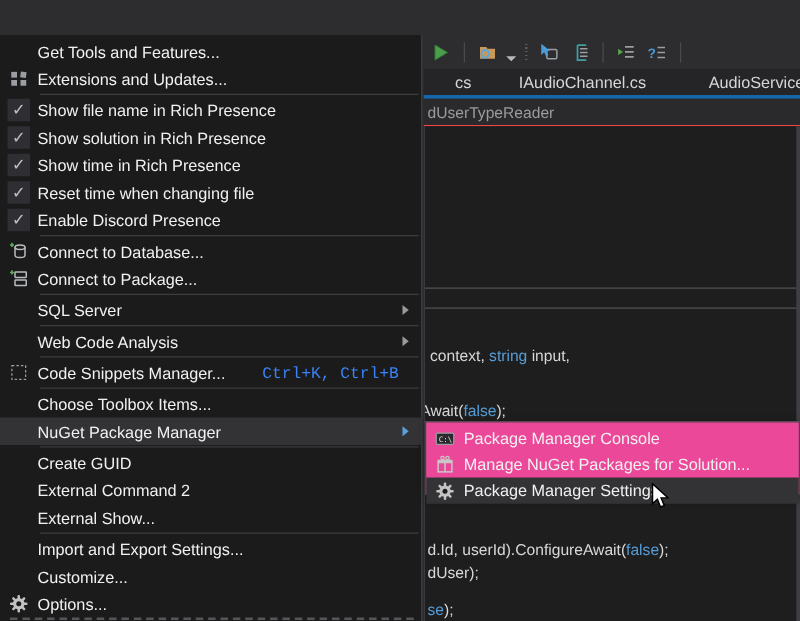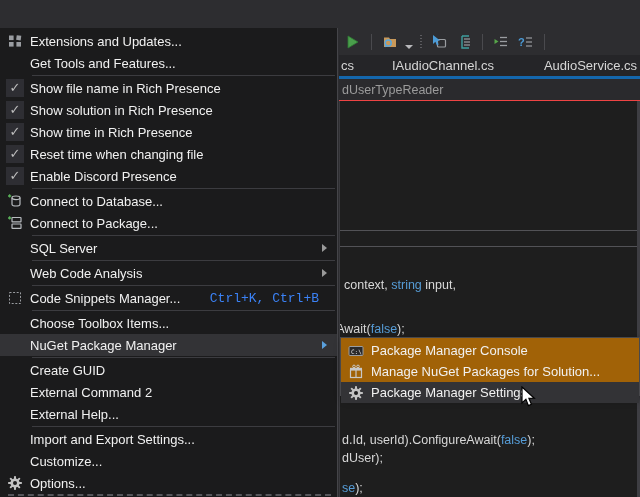--- a/index.html
+++ b/index.html
@@ -17,21 +17,21 @@
   .tbtn{display:flex;align-items:center;justify-content:center;width:20px;height:22px;flex:0 0 auto;}
   .runcfg{display:flex;align-items:center;gap:6px;padding:0 2px;height:22px;}
   .caret{width:0;height:0;border-top:4px solid #b9b9bc;border-left:4px solid transparent;border-right:4px solid transparent;display:inline-block;}
   .tsep{width:1px;height:16px;background:#4a4a4e;margin:0 3px;flex:0 0 auto;}
   .dots{width:2px;height:14px;flex:0 0 auto;margin:0 2px;
         background:repeating-linear-gradient(to bottom,#5c5c60 0 1px,transparent 1px 3px);}
 
   
   .tabstrip{position:absolute;left:339px;top:55px;right:0;height:21px;background:#252528;display:flex;align-items:center;overflow:hidden;color:#d6d6d6;}
   .tab{white-space:nowrap;padding:2px 10px;}
-  .tab.first{padding:2px 6px 2px 2px;}
+  .tab.first{padding:2px 6px 2px 2px;margin-left:23px;}
   .blueline{position:absolute;left:339px;top:76px;right:0;height:3px;background:#1467ad;}
   .breadcrumb{position:absolute;left:339px;top:79px;right:0;height:22px;background:#2a2a2d;border-bottom:1px solid #ef4444;
               display:flex;align-items:center;padding-left:3px;color:#9b9b9b;font-size:12.5px;box-sizing:border-box;}
   .editor{position:absolute;left:339px;top:101px;right:0;bottom:0;background:#1e1e1e;overflow:hidden;border-left:1px solid #3a3a3e;}
   .codeline{position:absolute;white-space:pre;font-family:Liberation Sans, sans-serif;font-size:12.5px;color:#d8d8d8;}
   .codeline .k{color:#569cd6;}
   .hline{position:absolute;left:0;right:0;height:1px;background:#525256;}
   .vstrip{position:absolute;right:0;top:0;bottom:0;width:3px;background:#3e3e43;}
 
   
@@ -42,21 +42,21 @@
   .gut{flex:0 0 30px;display:flex;align-items:center;justify-content:center;}
   .check{width:18px;height:18px;background:#2e2e33;color:#bdbdbd;font-size:13px;line-height:18px;text-align:center;}
   .lbl{white-space:nowrap;}
   .sc{margin-left:auto;padding-right:10px;color:#3b82f6;font-family:Liberation Mono, monospace;}
   .arr{margin-left:auto;width:0;height:0;border-left:5px solid #9a9a9a;border-top:4px solid transparent;border-bottom:4px solid transparent;margin-right:2px;}
   .mrow.hl .arr{border-left-color:#5aa0dc;}
   .msep{height:1px;background:#3c3c40;margin:1px 2px 1px 32px;}
   .menu-dashed{position:absolute;left:8px;right:6px;bottom:1px;border-top:2px dashed #55555a;}
 
   
-  .submenu{position:absolute;left:340px;top:337px;width:300px;height:59px;background:#a16207;
+  .submenu{position:absolute;left:340px;top:337px;width:300px;height:59px;background:#ec4899;
            border:1px solid #48484c;box-sizing:border-box;padding-top:2px;z-index:20;box-shadow:3px 3px 8px rgba(0,0,0,.45);}
   .srow{display:flex;align-items:center;height:21px;}
   .srow.hl{background:#333336;}
 
   .cursor{position:absolute;left:521px;top:386px;z-index:40;}
   svg{display:block;}
 </style>
 </head>
 <body>
 
@@ -131,36 +131,36 @@
   <div class="codeline" style="left: 4px; top: 177px;"><span class="p">context, </span><span class="k">string</span><span class="p"> input,</span></div>
       <div class="codeline" style="left: -58px; top: 221px;"><span class="p">ConfigureAwait(</span><span class="k">false</span><span class="p">);</span></div>
       <div class="codeline" style="left: 2px; top: 332px;"><span class="p">d.Id, userId).ConfigureAwait(</span><span class="k">false</span><span class="p">);</span></div>
       <div class="codeline" style="left: 2px; top: 350px;"><span class="p">dUser);</span></div>
       <div class="codeline" style="left: 2px; top: 380px;"><span class="k">se</span><span class="p">);</span></div>
     </div>
 
   <div class="dropdown">
     <div class="menu-dashed"></div>
   <div class="mrow">
+        <span class="gut"></span>
+        <span class="lbl">Get Tools and Features...</span>
+      </div>
+      <div class="mrow">
         <span class="gut">
           <span>
             <svg width="16" height="16" viewBox="0 0 16 16">
               <rect x="2" y="2.5" width="4.6" height="4.6" fill="#9a9da1"></rect>
               <rect x="9.4" y="2.5" width="4.6" height="4.6" fill="#9a9da1" transform="rotate(8 11.7 4.8)"></rect>
               <rect x="2" y="9" width="4.6" height="4.6" fill="#9a9da1"></rect>
               <rect x="9.4" y="9" width="4.6" height="4.6" fill="#9a9da1"></rect>
             </svg>
           </span>
         </span>
         <span class="lbl">Extensions and Updates...</span>
       </div>
-      <div class="mrow">
-        <span class="gut"></span>
-        <span class="lbl">Get Tools and Features...</span>
-      </div>
       <div class="msep"></div>
       <div class="mrow">
         <span class="gut">
           <span class="check">✓</span>
         </span>
         <span class="lbl">Show file name in Rich Presence</span>
       </div>
       <div class="mrow">
         <span class="gut">
           <span class="check">✓</span>
@@ -248,21 +248,21 @@
       <div class="mrow">
         <span class="gut"></span>
         <span class="lbl">Create GUID</span>
       </div>
       <div class="mrow">
         <span class="gut"></span>
         <span class="lbl">External Command 2</span>
       </div>
       <div class="mrow">
         <span class="gut"></span>
-        <span class="lbl">External Help...</span>
+        <span class="lbl">External Show...</span>
       </div>
       <div class="msep"></div>
       <div class="mrow">
         <span class="gut"></span>
         <span class="lbl">Import and Export Settings...</span>
       </div>
       <div class="mrow">
         <span class="gut"></span>
         <span class="lbl">Customize...</span>
       </div>

